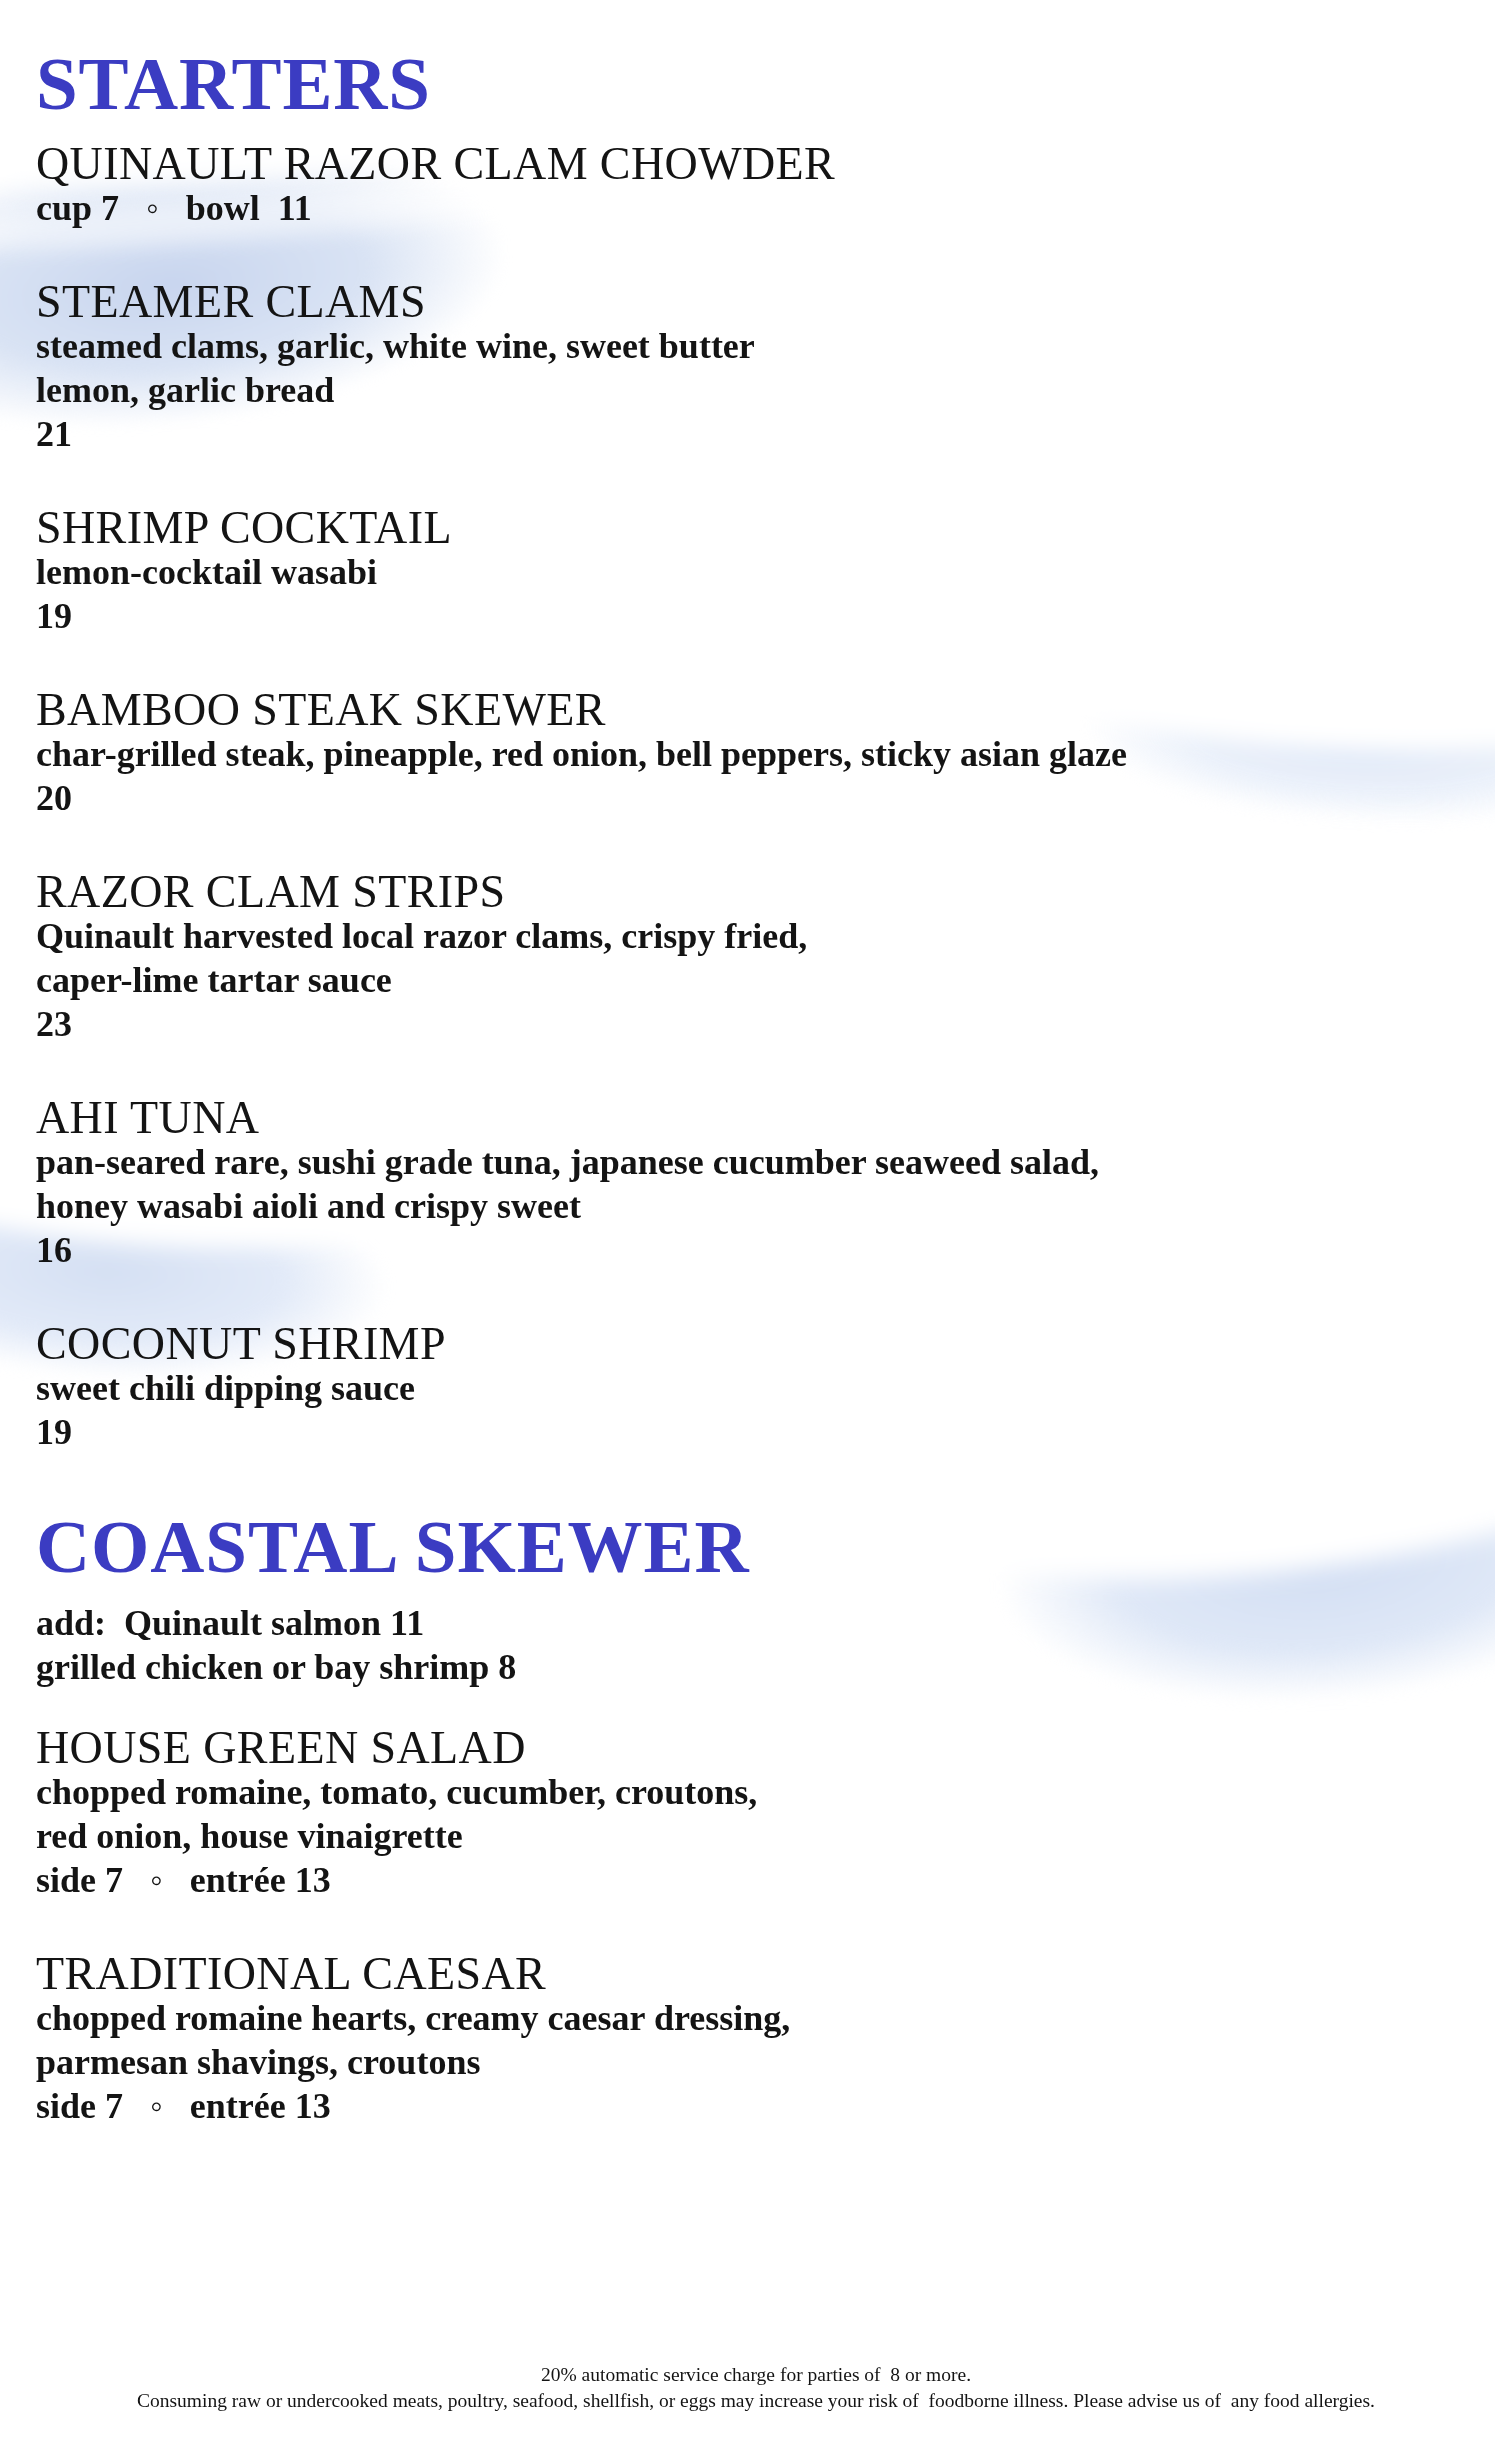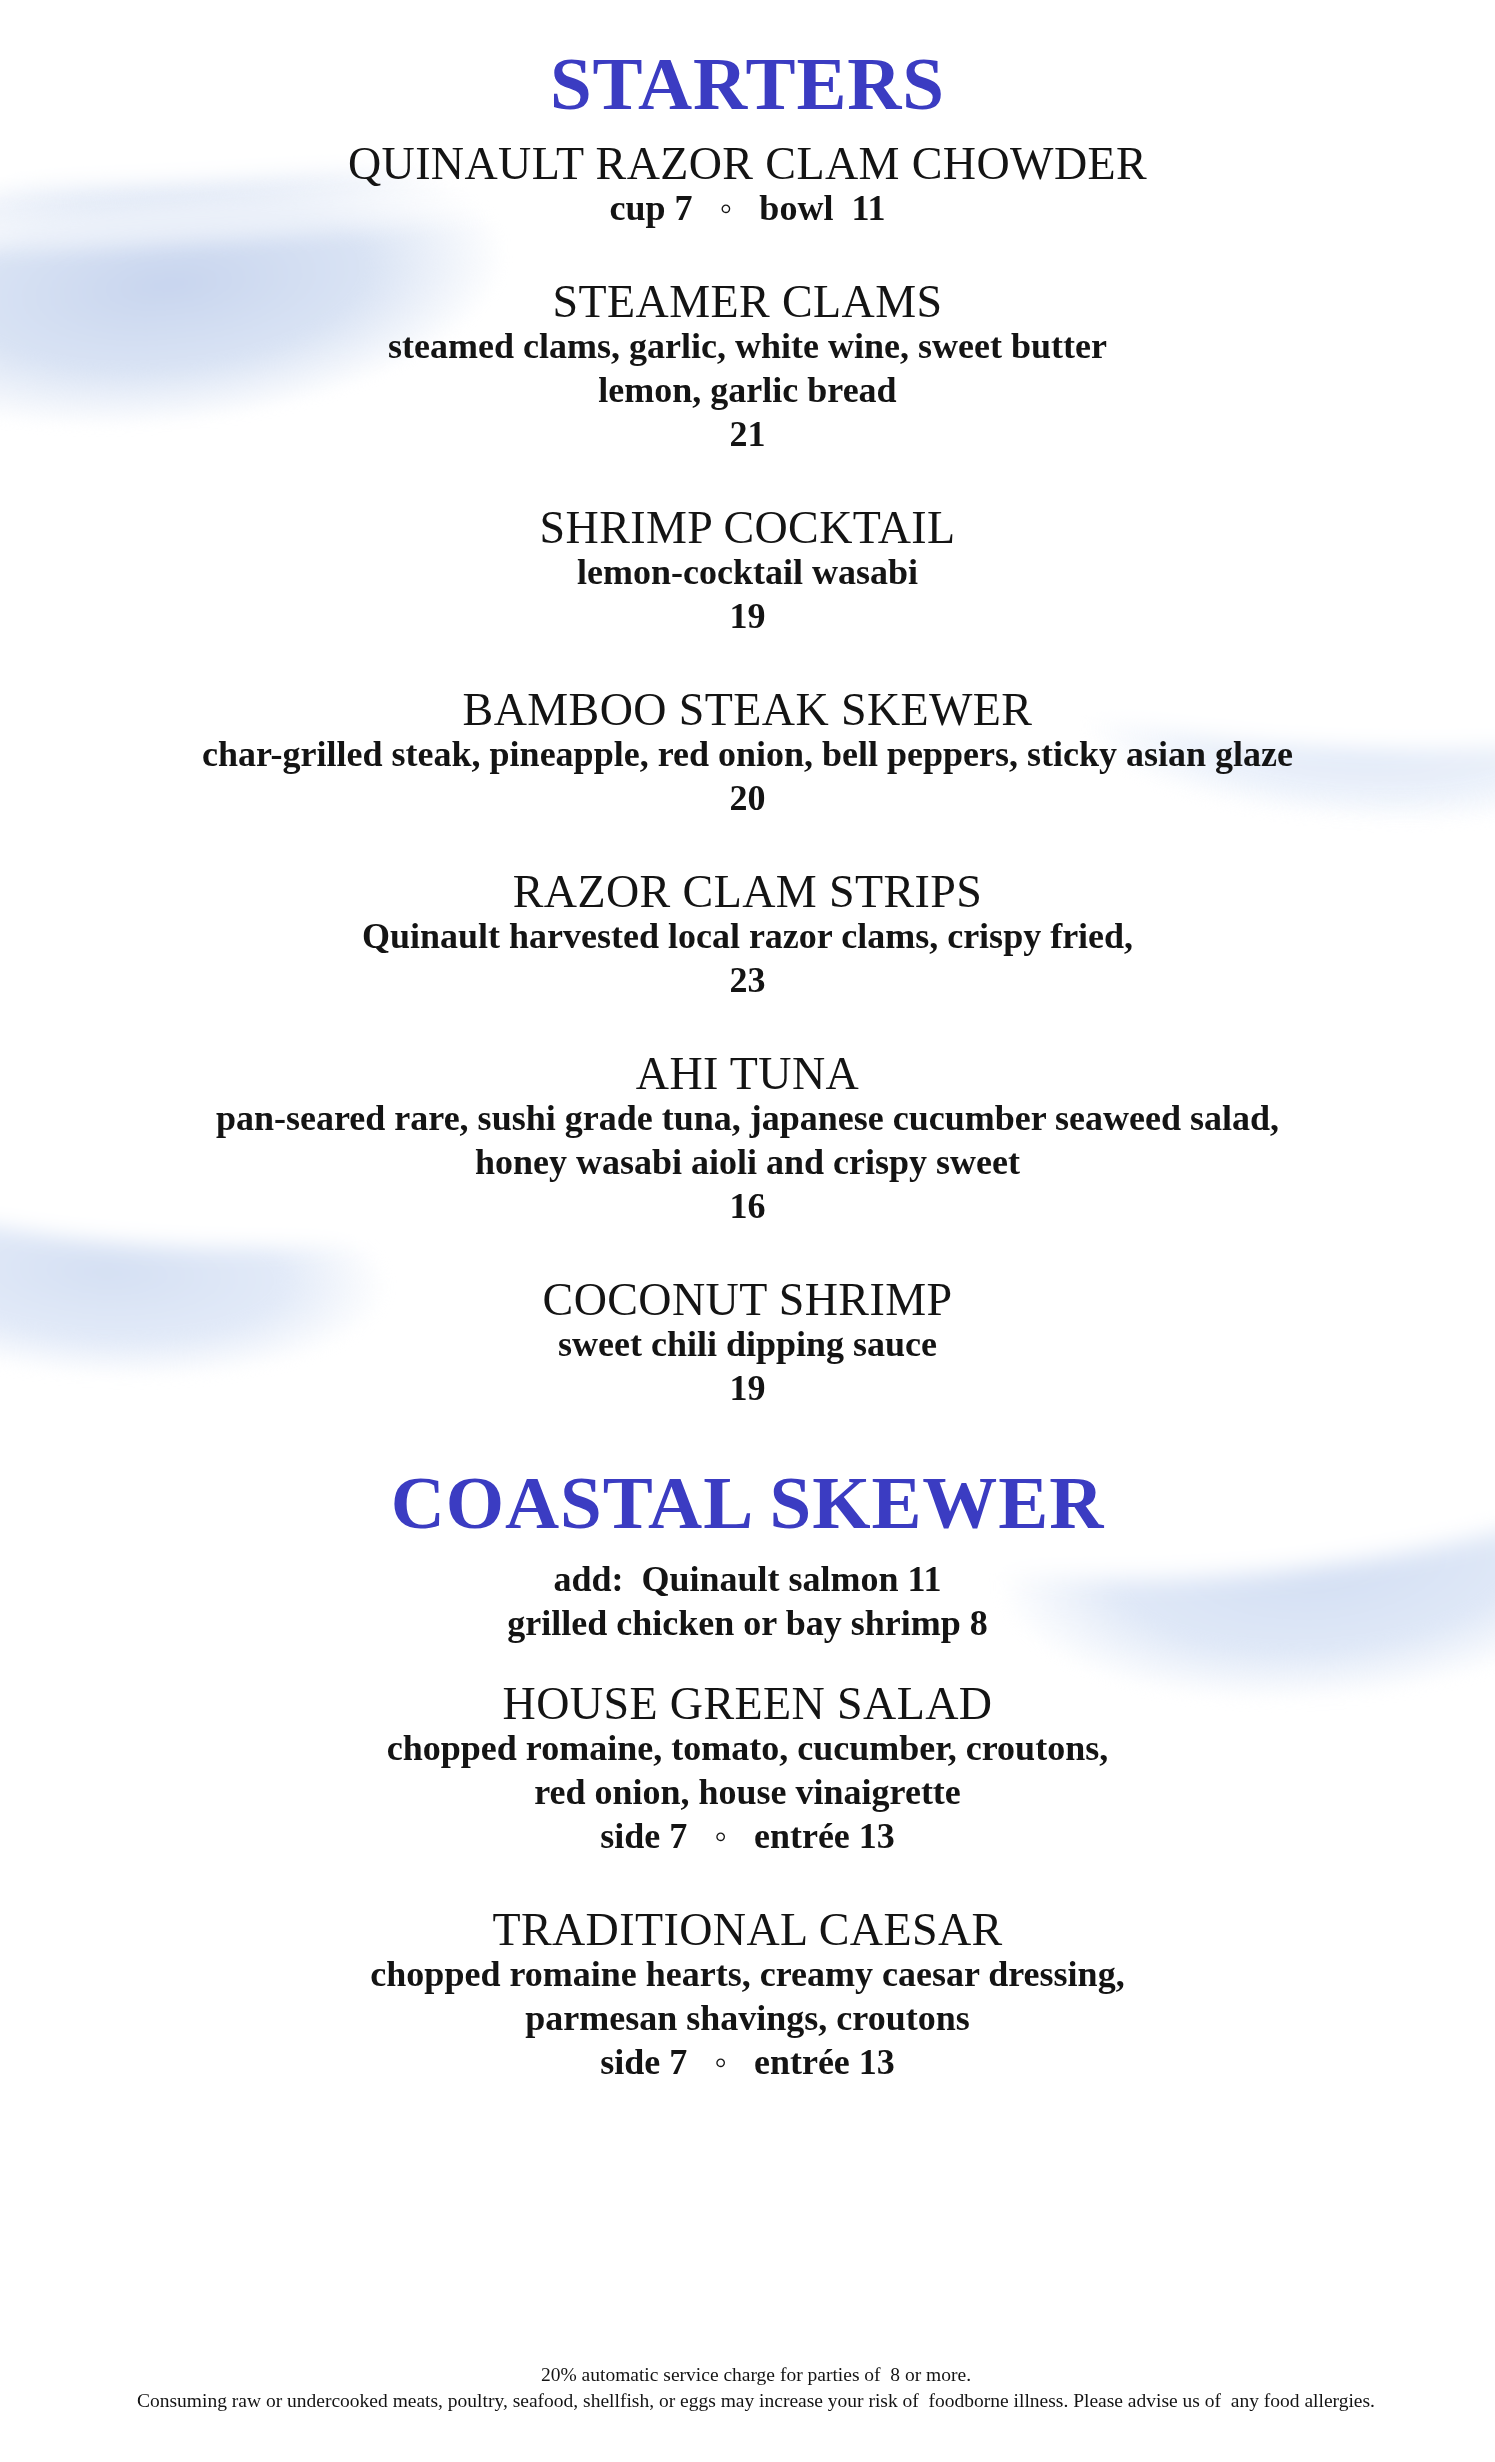--- a/index.html
+++ b/index.html
@@ -81,21 +81,20 @@
     transform: rotate(-5deg);
     background: #fff; opacity: .55; filter: blur(9.8px);
   }
 
   
   .content {
     position: relative;
     z-index: 1;
     width: 100%;
     padding: 41px 36px 0 36px;
-    text-align: center;
   }
   .section-title {
     font-size: 75px;
     line-height: 85px;
     font-weight: bold;
     letter-spacing: 0.9px;
     color: var(--accent-blue);
     margin-bottom: 16px;
   }
   .section + .section .section-title { margin-top: 5.3px; margin-bottom: 12.4px; }
@@ -170,20 +169,21 @@
 
       <div class="menu-item">
         <div class="item-name">BAMBOO STEAK SKEWER</div>
         <div class="item-line">char-grilled steak, pineapple, red onion, bell peppers, sticky asian glaze</div>
         <div class="item-line">20</div>
       </div>
 
       <div class="menu-item">
         <div class="item-name">RAZOR CLAM STRIPS</div>
         <div class="item-line">Quinault harvested local razor clams, crispy fried,</div>
+        <div class="item-line">caper-lime tartar sauce</div>
         <div class="item-line">23</div>
       </div>
 
       <div class="menu-item">
         <div class="item-name">AHI TUNA</div>
         <div class="item-line">pan-seared rare, sushi grade tuna, japanese cucumber seaweed salad,</div>
         <div class="item-line">honey wasabi aioli and crispy sweet</div>
         <div class="item-line">16</div>
       </div>
 

